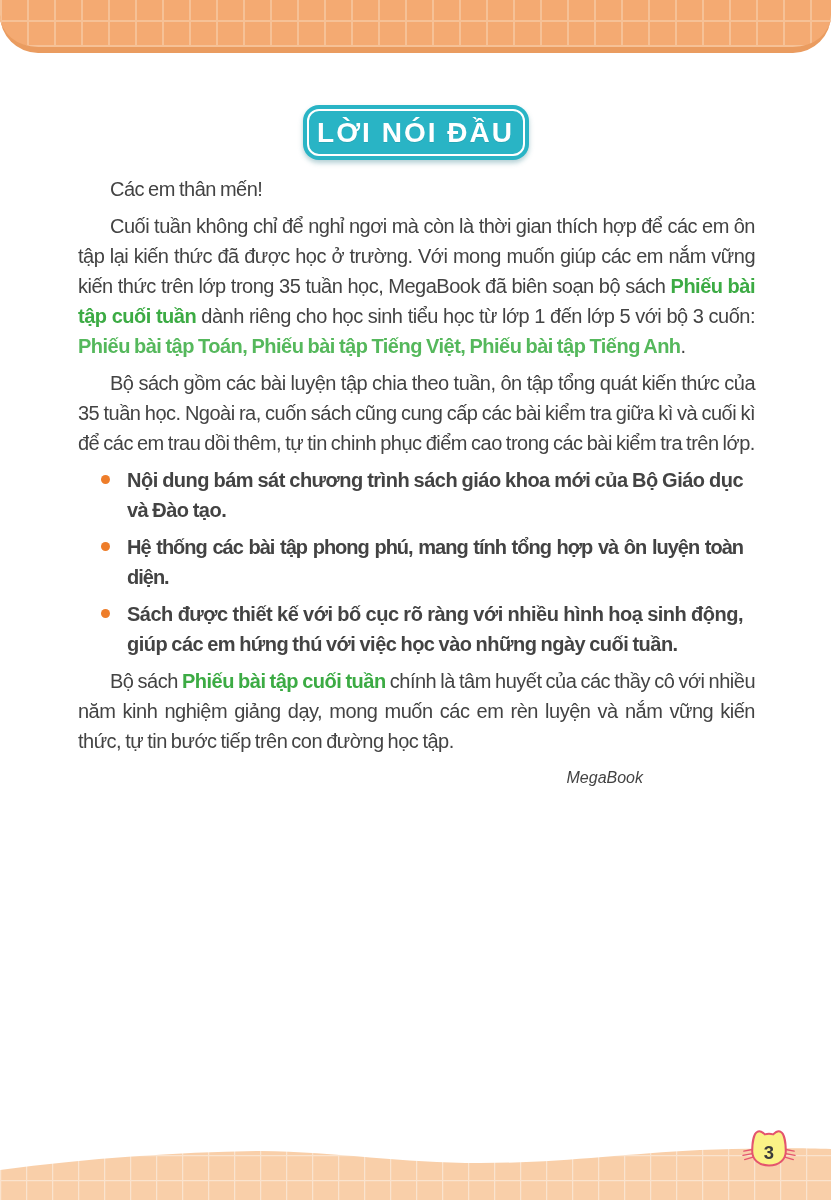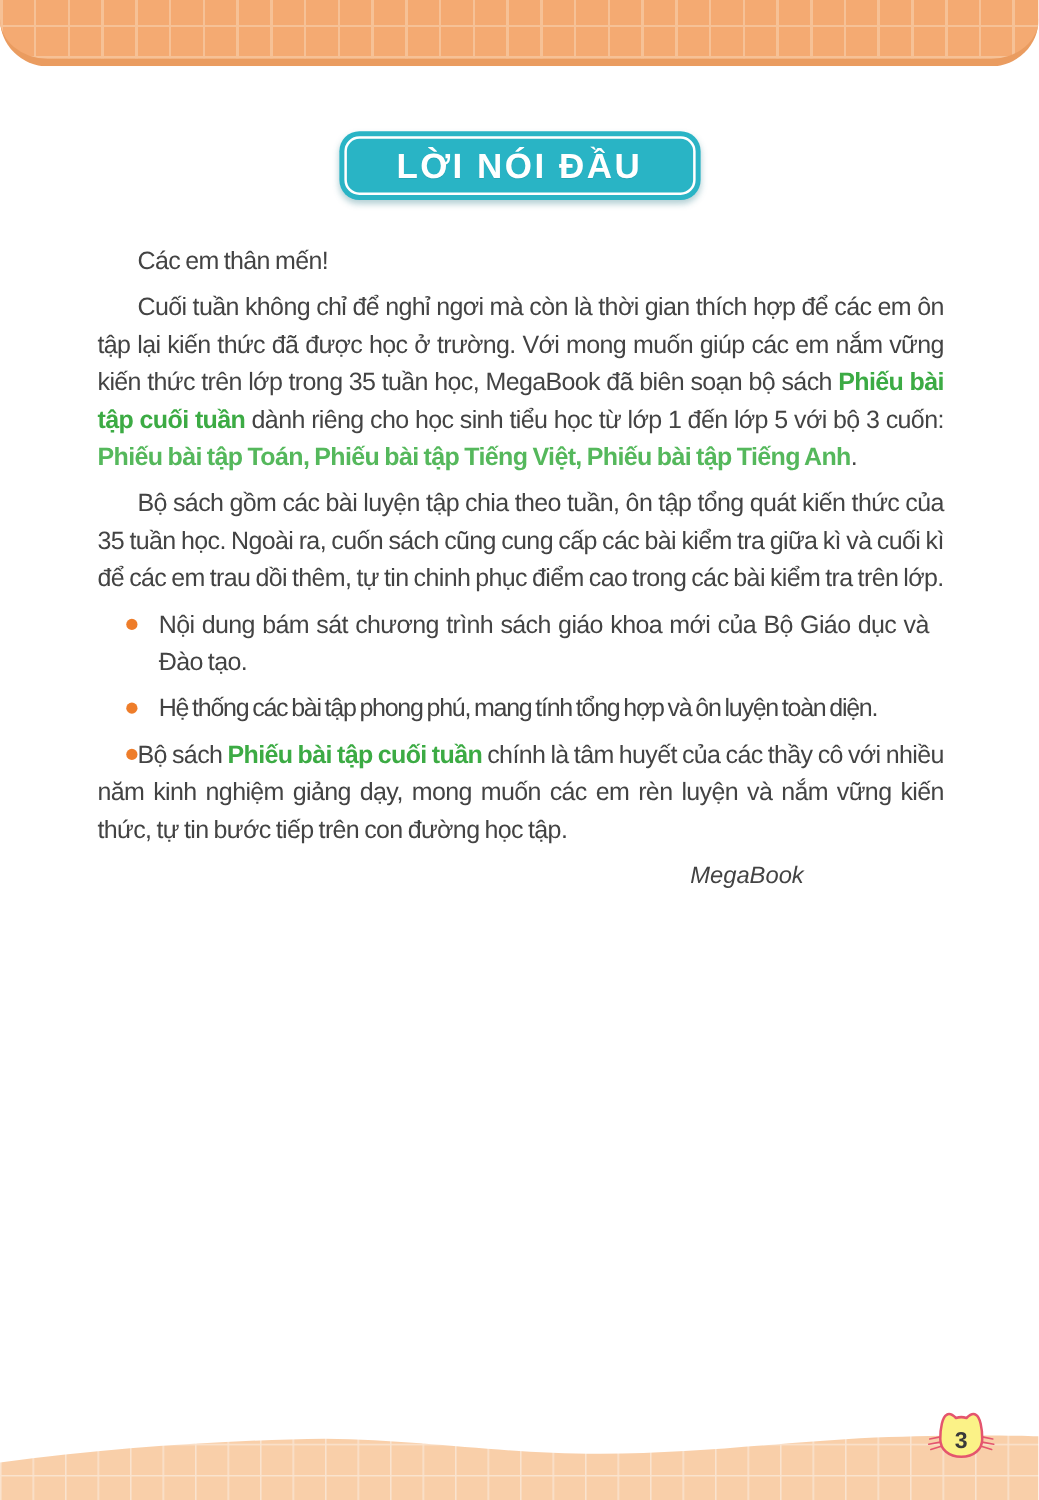--- a/index.html
+++ b/index.html
@@ -29,57 +29,57 @@
     background-color:var(--band-orange);
     background-image:
       repeating-linear-gradient(90deg, var(--band-grid) 0 2px, transparent 2px 27px),
       repeating-linear-gradient(0deg, var(--band-grid) 0 2px, transparent 2px 25px);
     border-bottom:6px solid var(--band-edge);
     border-radius:0 0 38px 38px;
   }
   
   .title-badge{
     position:absolute;top:105px;left:50%;transform:translateX(-50%);
-    width:289px;height:55px;
+    width:226px;height:55px;
     background:var(--teal);
     border-radius:16px;
     box-shadow:0 3px 5px rgba(40,120,135,.35);
     display:flex;align-items:center;justify-content:center;
   }
   .title-badge .inner-border{
     position:absolute;inset:4px;border:2px solid #fff;border-radius:12px;
     pointer-events:none;
   }
   .title-badge .title-text{
     color:#fff;font-weight:bold;font-size:28px;letter-spacing:2px;
     text-shadow:0 1px 0 rgba(0,0,0,.08);
   }
   
   .content{
-    position:absolute;top:194px;left:78px;width:677px;
+    position:absolute;top:174px;left:78px;width:677px;
     color:var(--text);
     font-size:20px;line-height:30px;
     letter-spacing:-0.5px;word-spacing:-1px;
     text-align:justify;
   }
   .content p{margin:0 0 7px 0;}
   .indent{text-indent:32px;}
   .features-heading{font-weight:bold;color:#383838;text-indent:32px;}
   .bullet-item{
-    position:relative;padding-left:49px;margin:0 12px 7px 0;text-align:justify;
+    position:relative;padding-left:49px;margin:0 12px 7px 0;text-align:justify;font-weight:bold;
   }
   .bullet-item .dot{
     position:absolute;left:23px;top:10px;width:9px;height:9px;border-radius:50%;
     background:var(--bullet-orange);
   }
   .bullet-item.tight{letter-spacing:-1px;word-spacing:-1.5px;}
   .seg-green-bold{color:var(--green-bold);font-weight:bold;}
   .seg-green{color:var(--green);font-weight:bold;}
   .signature{
-    text-align:right;padding-right:112px;font-style:italic;font-size:19px;
+    text-align:right;padding-right:112px;font-style:italic;font-size:16px;
     margin-top:3px;letter-spacing:0;
   }
   
   .bottom-band{
     position:absolute;left:0;bottom:0;width:831px;height:70px;z-index:1;
   }
   
   .cat-badge{
     position:absolute;left:742px;top:1126px;width:54px;height:47px;z-index:2;
   }
@@ -107,20 +107,21 @@
     <div class="bullet-item">
       <span class="dot"></span>
       <span>Nội dung bám sát chương trình sách giáo khoa mới của Bộ Giáo dục và Đào tạo.</span>
     </div>
     <div class="bullet-item tight">
       <span class="dot"></span>
       <span>Hệ thống các bài tập phong phú, mang tính tổng hợp và ôn luyện toàn diện.</span>
     </div>
     <div class="bullet-item">
       <span class="dot"></span>
+      <span>Sách được thiết kế với bố cục rõ ràng với nhiều hình hoạ sinh động, giúp các em hứng thú với việc học vào những ngày cuối tuần.</span>
     </div>
 
     <p class="indent"><span>Bộ sách </span><span class="seg-green-bold">Phiếu bài tập cuối tuần</span><span> chính là tâm huyết của các thầy cô với nhiều năm kinh nghiệm giảng dạy, mong muốn các em rèn luyện và nắm vững kiến thức, tự tin bước tiếp trên con đường học tập.</span></p>
 
 
 
     <p class="signature">MegaBook</p>
   </div>
 
   <svg class="bottom-band" viewBox="0 0 831 70" preserveAspectRatio="none" aria-hidden="true">

